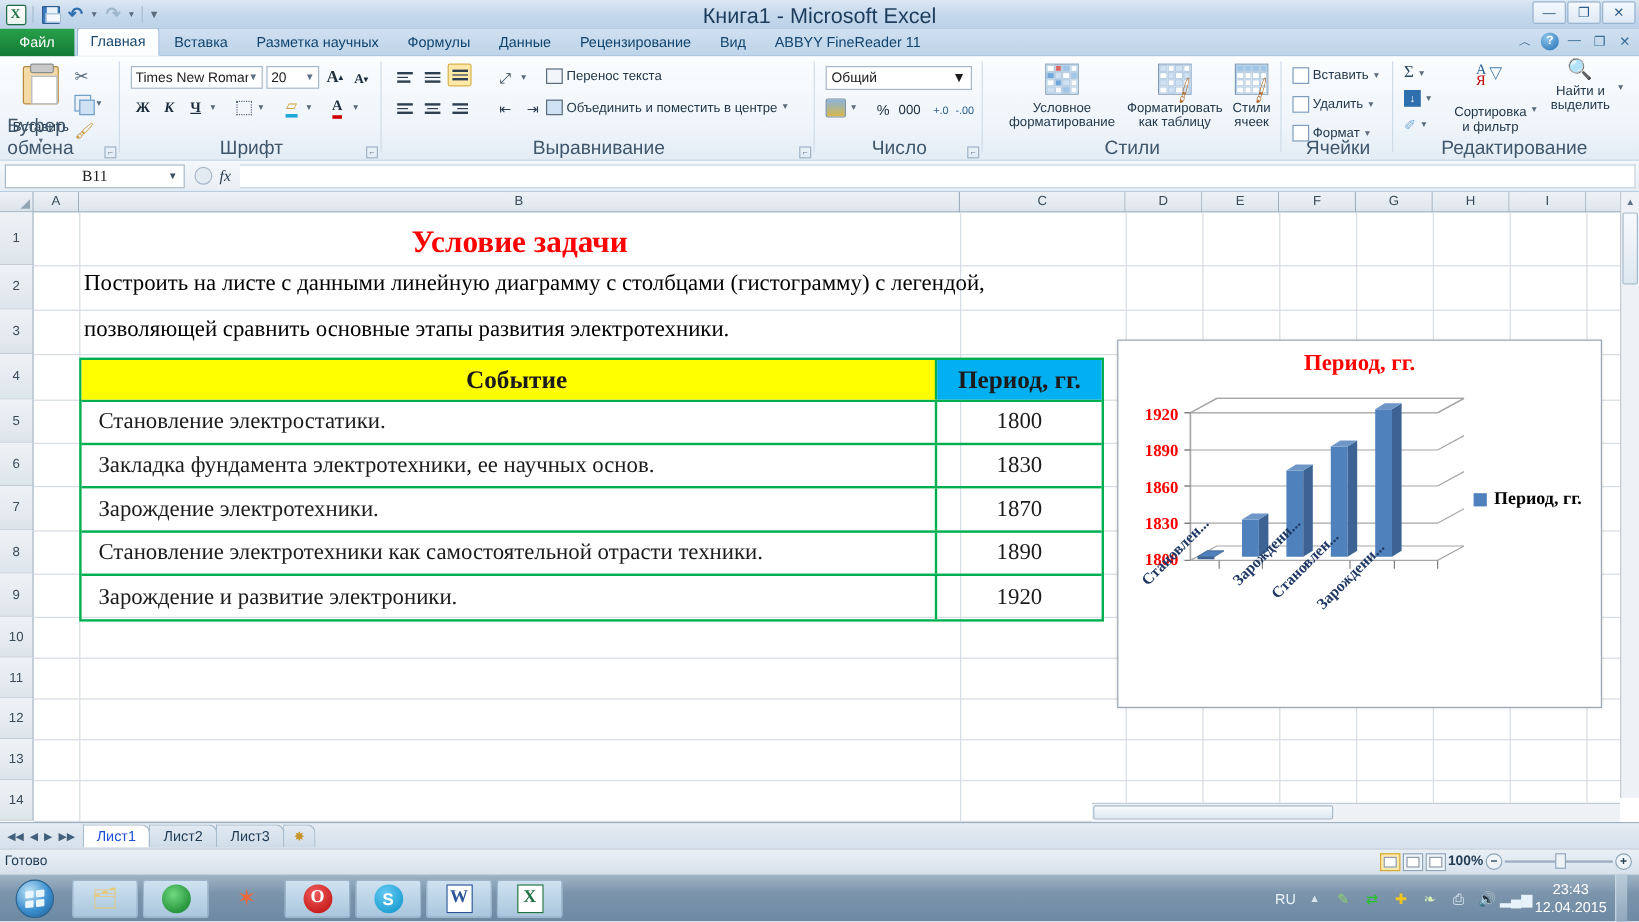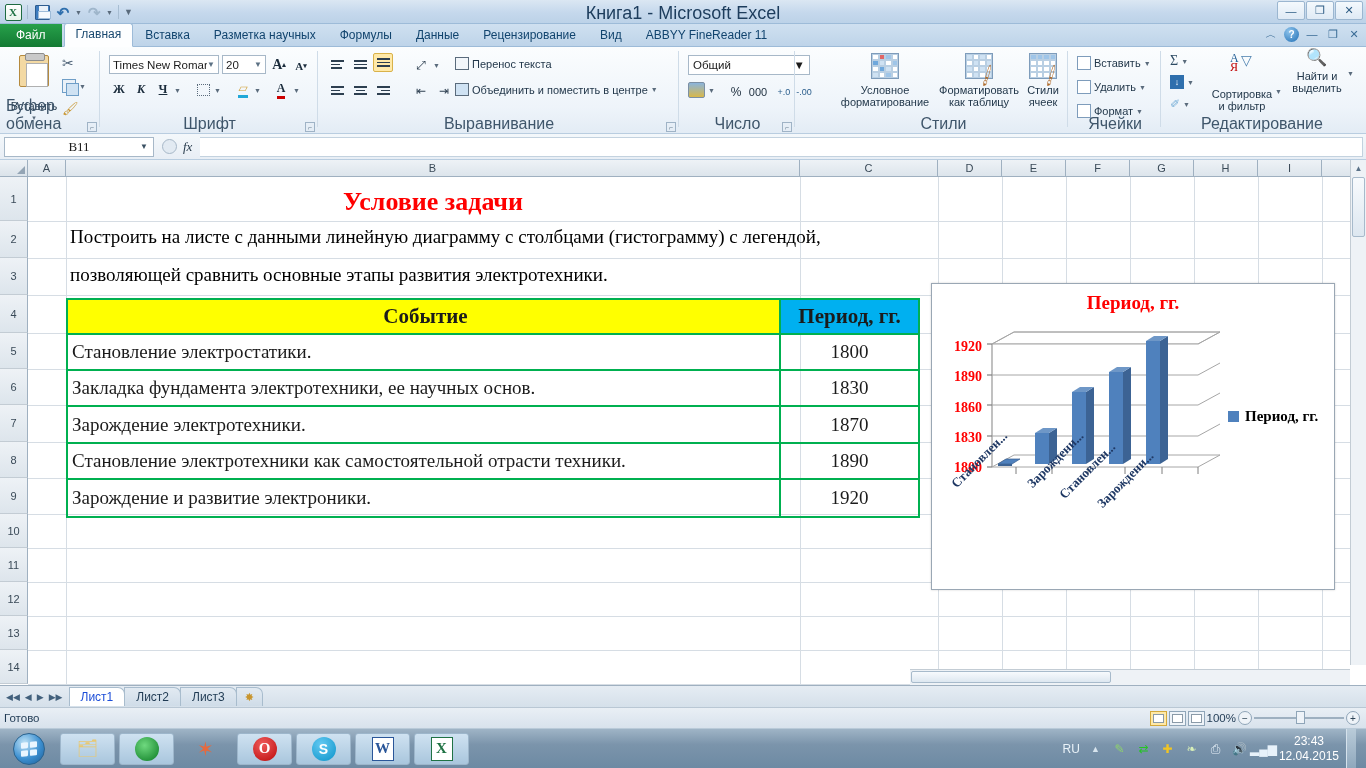--- a/index.html
+++ b/index.html
@@ -204,21 +204,21 @@
   .title-cell {
     color:#ff0000; font-weight:bold; font-size:26px; text-align:center;
     font-family:"Liberation Serif", serif;
   }
   .para { font-size:19px; white-space:nowrap; }
 
   
   .xtable { position:absolute; border:2px solid #00b050; }
   .xt-row { display:flex; border-bottom:2px solid #00b050; }
   .xt-row:last-child { border-bottom:none; }
-  .xt-c1 { width:713px; border-right:2px solid #00b050; display:flex; align-items:center; padding-left:4px; }
+  .xt-c1 { width:713px; border-right:2px solid #00b050; display:flex; align-items:center; padding-left:14px; }
   .xt-c2 { width:137px; display:flex; align-items:center; justify-content:center; }
   .xt-head .xt-c1 { background:#ffff00; justify-content:center; }
   .xt-head .xt-c2 { background:#00b0f0; }
   .xt-head span { font-weight:bold; font-size:21px; font-family:"Liberation Serif",serif; }
   .xt-body span { font-size:19px; font-family:"Liberation Serif",serif; }
 
   
   .chart {
     position:absolute; background:#fff; border:1px solid #9aa7b4;
     box-shadow:0 0 2px rgba(0,0,0,.18);
@@ -253,21 +253,21 @@
     background:linear-gradient(#e2eaf2,#cfdce8); margin-right:-1px;
     border-radius:0 7px 0 0;
   }
   .stab.active { background:#fff; font-weight:normal; color:#1d4ed8; }
   .statusbar {
     position:absolute; left:0; top:707px; width:1366px; height:21px;
     background:linear-gradient(#e9eff5,#d8e2ec); border-top:1px solid #b9c7d4;
     display:flex; align-items:center;
   }
   .status-text { padding-left:4px; font-size:11.5px; color:#1f3a53; }
-  .status-right { position:absolute; right:6px; display:flex; align-items:center; gap:2px; }
+  .status-right { position:absolute; right:6px; display:flex; align-items:center; gap:2px;font-weight:bold; }
   .viewbtn { width:17px;height:15px;border:1px solid #8fa5b8;background:#eef3f8; display:flex;align-items:center;justify-content:center; }
   .viewbtn.sel { background:#ffe9a8;border-color:#d3a93c; }
   .zoomtxt { font-size:11.5px;color:#1f3a53; }
   .zoom-slider { width:90px;height:2px;background:#9eb0c0;position:relative; }
   .zoom-knob { position:absolute;left:42px;top:-6px;width:9px;height:13px;background:#eef3f8;border:1px solid #8fa5b8; }
   .zbtn { width:14px;height:14px;border-radius:50%;border:1px solid #8fa5b8;background:#eef3f8;
           display:flex;align-items:center;justify-content:center;font-size:10px;color:#2d4456; }
 
   
   .taskbar {
@@ -477,21 +477,21 @@
       <div class="btn-small" style="left:136px;top:36px">
         <span style="width:14px;height:13px;border:1px solid #5a6b7c;background:#cfe2f3;display:block"></span>
         <span>Объединить и поместить в центре</span>
         <span class="tiny-caret">▼</span>
       </div>
       <div class="grp-label">Выравнивание</div>
       <div class="dlg-launch">⌐</div>
       <div class="grp-sep" style="right:0"></div>
     </div>
 
-    <div class="grp" style="left:680px;width:115px">
+    <div class="grp" style="left:680px;width:139px">
       <div class="numfmt-combo" style="left:8px;top:8px;width:122px">
         <span style="flex:1">Общий</span>
         <span class="cd">▼</span>
       </div>
       <div class="btn-small" style="left:8px;top:35px">
         <span class="money-ico"></span>
         <span class="tiny-caret">▼</span>
       </div>
       <div class="fbtn" style="left:46px;top:35px">%</div>
       <div class="fbtn" style="left:68px;top:35px;font-size:11px">000</div>

